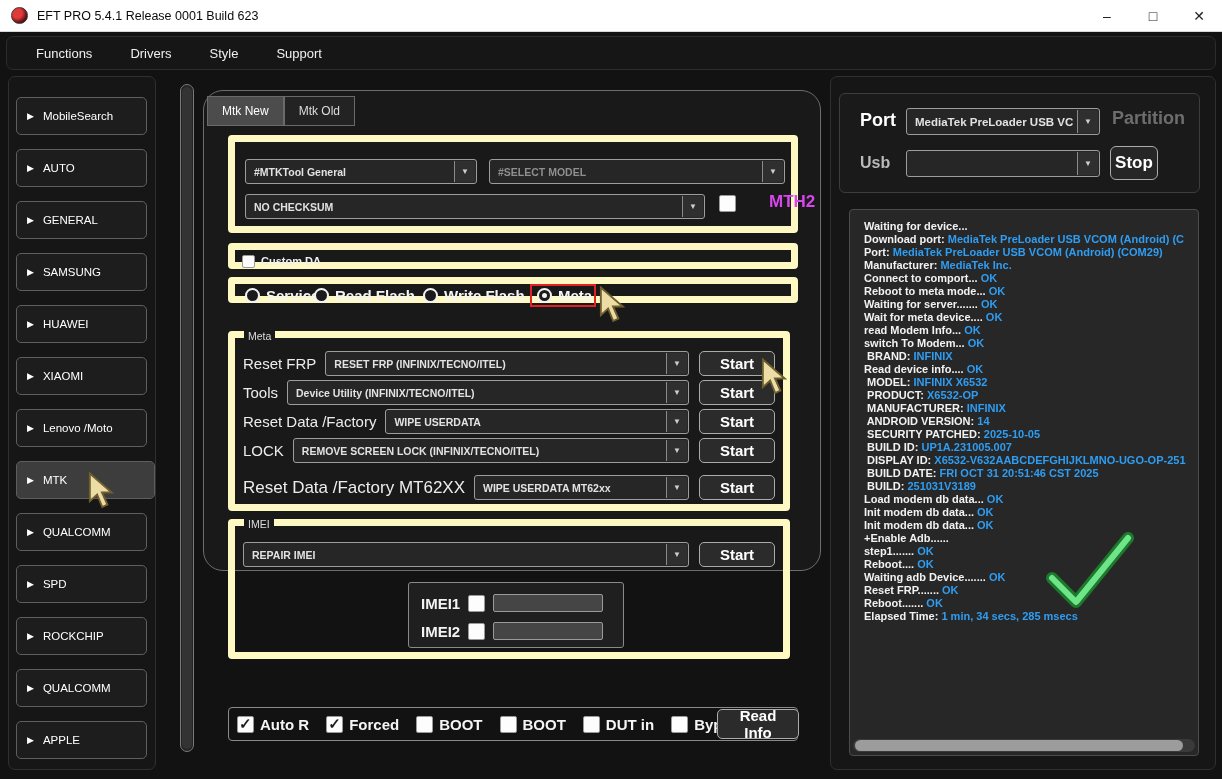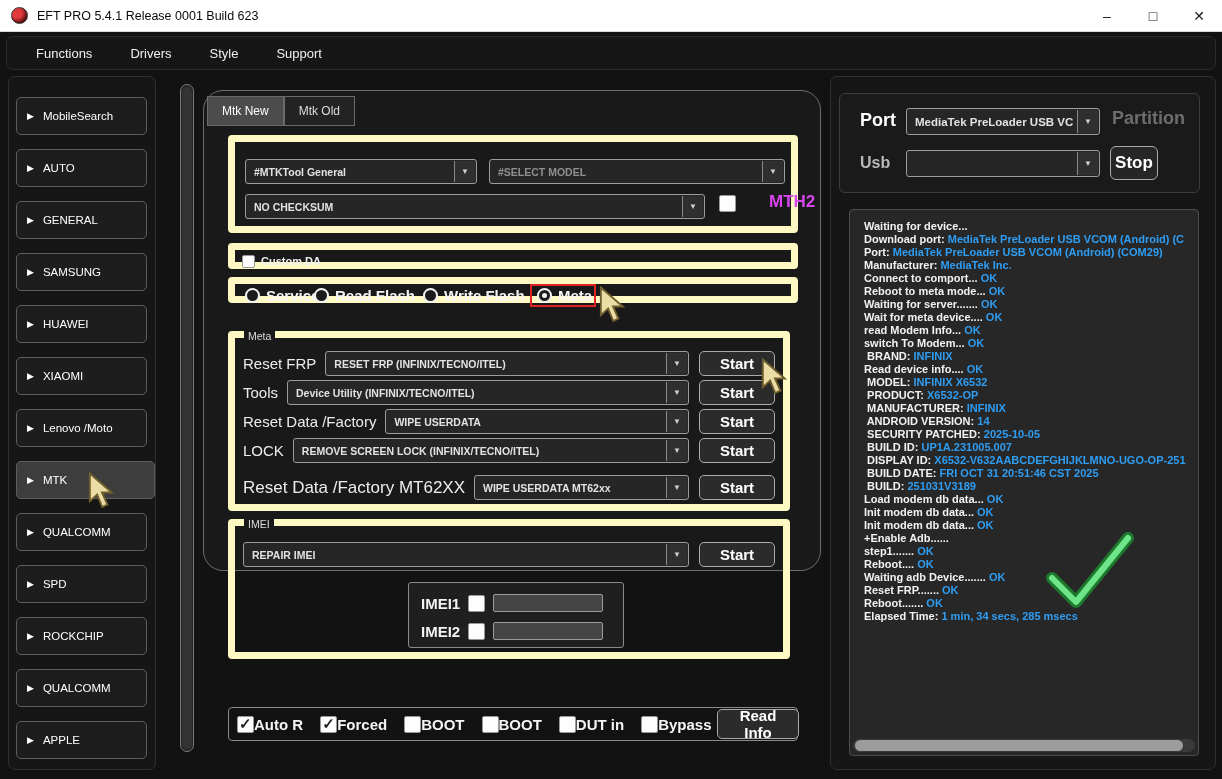--- a/index.html
+++ b/index.html
@@ -56,21 +56,21 @@
   .row-label{white-space:nowrap;margin-right:9px;font-size:15px;color:#ececec;}
   .row-label.big{font-size:17px;}
   .sel.inrow{position:relative;flex:1;text-align:center;}
   .start-btn{margin-left:10px;width:76px;height:25px;background:#2b2b2b;border:1px solid #ababab;border-radius:5px;color:#fff;font-weight:bold;font-size:15px;font-family:inherit;display:flex;align-items:center;justify-content:center;cursor:default;}
   .imei-inner{position:absolute;left:173px;top:56px;width:216px;height:66px;border:1px solid #8a8a8a;border-radius:3px;background:#1f1f1f;}
   .imei-row{position:absolute;left:12px;display:flex;align-items:center;gap:8px;height:20px;}
   .imei-label{font-size:15px;font-weight:bold;color:#f2f2f2;}
   .imei-input{width:110px;height:18px;background:#454545;border:1px solid #9a9a9a;border-radius:2px;color:#fff;font-size:11px;padding:0 4px;}
   
   .footer-box{position:absolute;left:24px;top:616px;width:570px;height:34px;border:1px solid #8a8a8a;border-radius:4px;display:flex;align-items:center;gap:17px;padding-left:8px;}
-  .foot-item{display:flex;align-items:center;justify-content:center;}
+  .foot-item{display:flex;align-items:center;gap:6px;justify-content:center;}
   .foot-label{font-size:15px;font-weight:bold;color:#f5f5f5;white-space:nowrap;}
   .readinfo-btn{position:absolute;right:-2px;top:1px;width:82px;height:30px;background:#2b2b2b;border:1px solid #ababab;border-radius:5px;color:#fff;font-weight:bold;font-size:15px;font-family:inherit;display:flex;align-items:center;justify-content:center;}
   
   .right-wrap{position:absolute;left:830px;top:76px;width:386px;height:694px;background:#161616;border:1px solid #303030;border-radius:7px;}
   .right-top{position:absolute;left:8px;top:16px;width:361px;height:100px;border:1px solid #3d3d3d;border-radius:6px;background:#1a1a1a;}
   .port-label{position:absolute;left:20px;top:16px;font-size:18px;font-weight:bold;color:#fff;}
   .usb-label{position:absolute;left:20px;top:60px;font-size:16px;font-weight:bold;color:#b9b9b9;}
   .partition-label{position:absolute;left:272px;top:14px;font-size:18px;font-weight:bold;color:#6d6d6d;}
   .stop-btn{position:absolute;left:270px;top:52px;width:48px;height:34px;background:#262626;border:1px solid #ababab;border-radius:6px;color:#fff;font-weight:bold;font-size:17px;font-family:inherit;display:flex;align-items:center;justify-content:center;}
   

